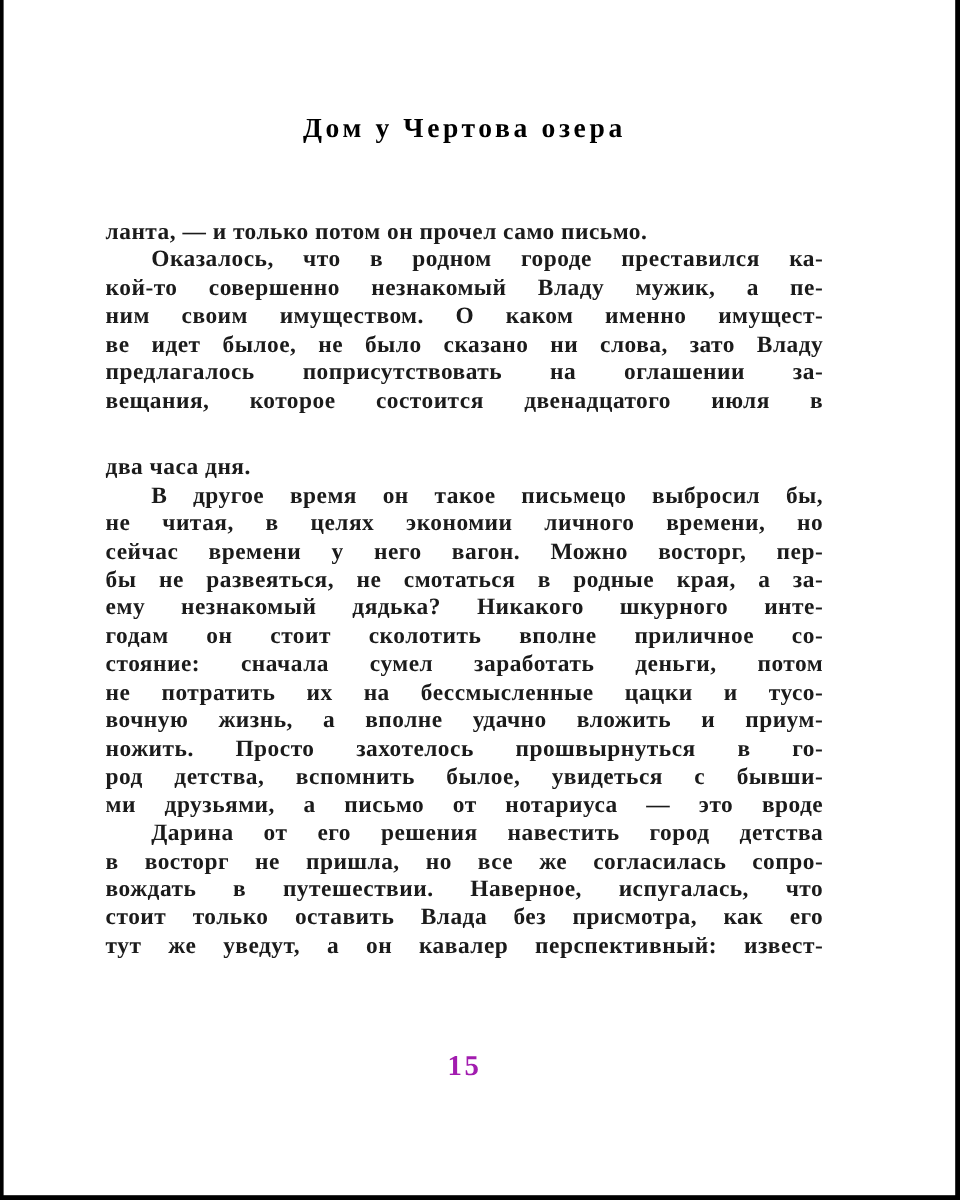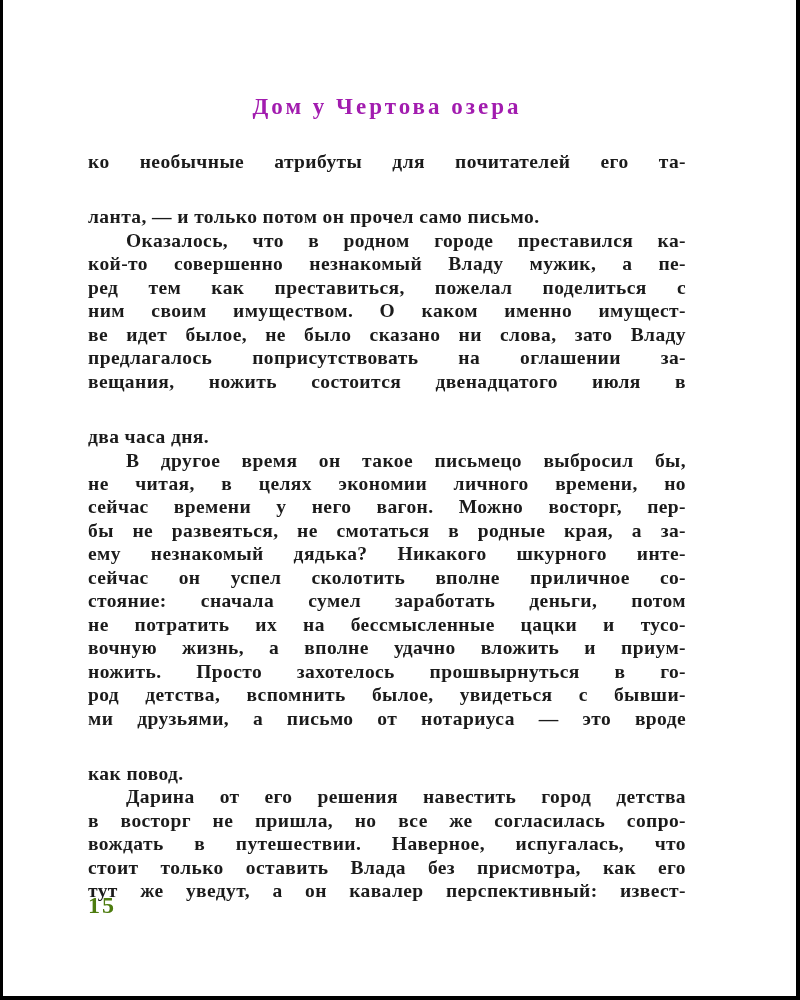--- a/index.html
+++ b/index.html
@@ -31,21 +31,21 @@
   }
   .title {
     position: absolute;
     top: 94px;
     left: 0;
     width: 100%;
     margin: 0;
     text-align: center;
     font-size: 23px;
     font-weight: bold;
-    color: #a21caf;
+    color: #000000;
     letter-spacing: 3px;
   }
   .body-text {
     position: absolute;
     top: 150px;
     left: 0;
     width: 598px;
     color: #1b1b1b;
     font-weight: bold;
     font-size: 19.5px;
@@ -66,65 +66,62 @@
     margin-top: 32px;
   }
   .line.indent {
     text-indent: 38px;
   }
   .page-number {
     position: absolute;
     top: 876px;
     left: 0;
     width: 598px;
+    text-align: center;
     font-size: 24px;
     font-weight: bold;
-    color: #4d7c0f;
+    color: #a21caf;
     letter-spacing: 2px;
-    margin-top: 16px;
   }
 </style>
 </head>
 <body>
 
 <div class="scan-edge left"></div>
 <div class="scan-edge right"></div>
 <div class="scan-edge bottom"></div>
 
 <div class="content">
   <h1 class="title">Дом у Чертова озера</h1>
   <div class="body-text" id="body-text">
       <div class="para">
-        <div class="line">ко необычные атрибуты для почитателей его та-</div>
         <div class="line para-end">ланта, — и только потом он прочел само письмо.</div>
       </div>
       <div class="para">
         <div class="line indent">Оказалось, что в родном городе преставился ка-</div>
         <div class="line">кой-то совершенно незнакомый Владу мужик, а пе-</div>
-        <div class="line">ред тем как преставиться, пожелал поделиться с</div>
         <div class="line">ним своим имуществом. О каком именно имущест-</div>
         <div class="line">ве идет былое, не было сказано ни слова, зато Владу</div>
         <div class="line">предлагалось поприсутствовать на оглашении за-</div>
-        <div class="line">вещания, ножить состоится двенадцатого июля в</div>
+        <div class="line">вещания, которое состоится двенадцатого июля в</div>
         <div class="line para-end">два часа дня.</div>
       </div>
       <div class="para">
         <div class="line indent">В другое время он такое письмецо выбросил бы,</div>
         <div class="line">не читая, в целях экономии личного времени, но</div>
         <div class="line">сейчас времени у него вагон. Можно восторг, пер-</div>
         <div class="line">бы не развеяться, не смотаться в родные края, а за-</div>
         <div class="line">ему незнакомый дядька? Никакого шкурного инте-</div>
-        <div class="line">сейчас он успел сколотить вполне приличное со-</div>
+        <div class="line">годам он стоит сколотить вполне приличное со-</div>
         <div class="line">стояние: сначала сумел заработать деньги, потом</div>
         <div class="line">не потратить их на бессмысленные цацки и тусо-</div>
         <div class="line">вочную жизнь, а вполне удачно вложить и приум-</div>
         <div class="line">ножить. Просто захотелось прошвырнуться в го-</div>
         <div class="line">род детства, вспомнить былое, увидеться с бывши-</div>
         <div class="line">ми друзьями, а письмо от нотариуса — это вроде</div>
-        <div class="line para-end">как повод.</div>
       </div>
       <div class="para">
         <div class="line indent">Дарина от его решения навестить город детства</div>
         <div class="line">в восторг не пришла, но все же согласилась сопро-</div>
         <div class="line">вождать в путешествии. Наверное, испугалась, что</div>
         <div class="line">стоит только оставить Влада без присмотра, как его</div>
         <div class="line">тут же уведут, а он кавалер перспективный: извест-</div>
       </div>
     </div>
   <div class="page-number">15</div>

